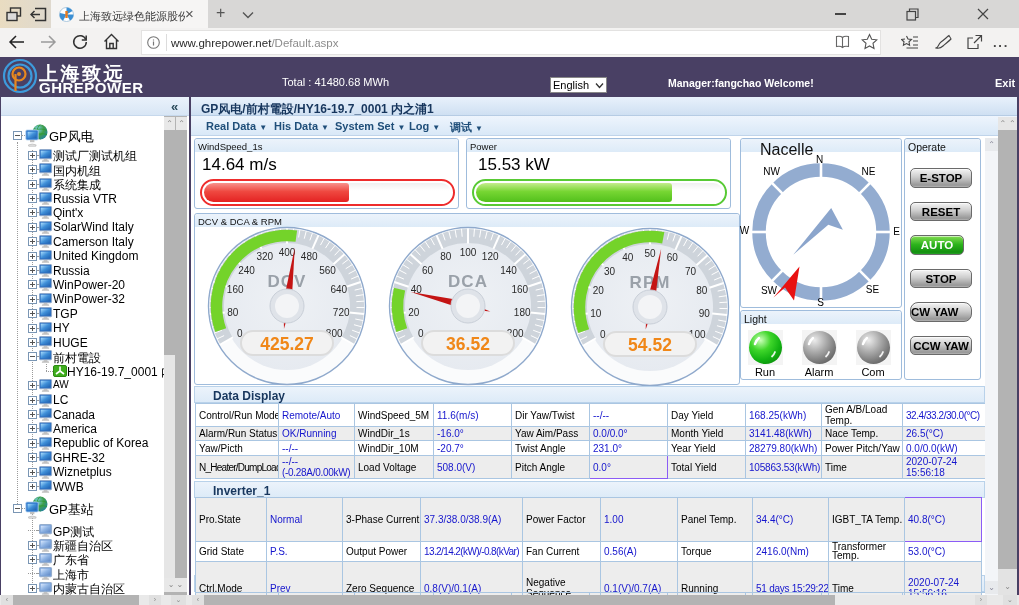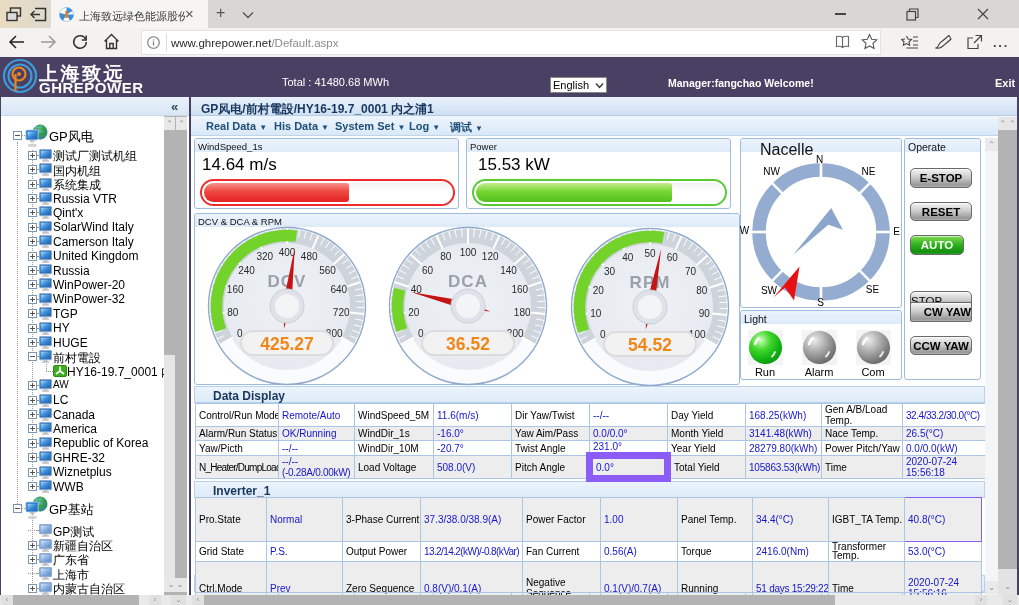--- a/index.html
+++ b/index.html
@@ -830,22 +830,22 @@
     </svg>
 <div class="abs" style="left:655.5px;top:269px;font-size:11px;color:#000;white-space:nowrap;">
       <div style="width:53px;text-align:center;">Com</div>
     </div>
 <div class="abs" style="left:713px;top:40.5px;width:77px;height:242.5px;border:1px solid #9fbcdc;border-radius:3px;background:#fff;"></div>
 <div class="abs" style="left:714px;top:41.5px;width:75px;height:13px;background:linear-gradient(180deg,#ecf3fb,#ddebf8);border-radius:3px 3px 0 0;"></div>
 <div class="abs" style="left:717px;top:43.5px;font-size:10.5px;color:#111;white-space:nowrap;">Operate</div>
 <div class="abs" style="left:719px;top:71px;width:62px;height:19.5px;border:1px solid #6a6a6a;border-radius:5px;background:linear-gradient(180deg,#f4f4f4,#cdcdcd 45%,#979797 90%,#b4b4b4);font-size:11.5px;font-weight:bold;color:#000;white-space:nowrap;text-align:center;line-height:18px;box-shadow:inset 0 1px 0 rgba(255,255,255,.6);">E-STOP</div>
 <div class="abs" style="left:719px;top:104.5px;width:62px;height:19.5px;border:1px solid #6a6a6a;border-radius:5px;background:linear-gradient(180deg,#f4f4f4,#cdcdcd 45%,#979797 90%,#b4b4b4);font-size:11.5px;font-weight:bold;color:#000;white-space:nowrap;text-align:center;line-height:18px;box-shadow:inset 0 1px 0 rgba(255,255,255,.6);">RESET</div>
 <div class="abs" style="left:719px;top:138px;width:54px;height:19.5px;border:1px solid #6a6a6a;border-radius:5px;background:linear-gradient(180deg,#84dd52,#2cb31c 48%,#13900f 90%,#27a227);font-size:11.5px;font-weight:bold;color:#fff;white-space:nowrap;text-align:center;line-height:18px;box-shadow:inset 0 1px 0 rgba(255,255,255,.6);">AUTO</div>
-<div class="abs" style="left:719px;top:171.5px;width:62px;height:19.5px;border:1px solid #6a6a6a;border-radius:5px;background:linear-gradient(180deg,#f4f4f4,#cdcdcd 45%,#979797 90%,#b4b4b4);font-size:11.5px;font-weight:normal;color:#000;white-space:nowrap;text-align:left;line-height:18px;box-shadow:inset 0 1px 0 rgba(255,255,255,.6);margin-top:22px;">STOP</div>
-<div class="abs" style="left:719px;top:205px;width:62px;height:19.5px;border:1px solid #6a6a6a;border-radius:2px;background:linear-gradient(180deg,#f4f4f4,#cdcdcd 45%,#979797 90%,#b4b4b4);font-size:11.5px;font-weight:bold;color:#000;white-space:nowrap;text-align:right;line-height:18px;box-shadow:inset 0 1px 0 rgba(255,255,255,.6);">CW YAW</div>
+<div class="abs" style="left:719px;top:171.5px;width:62px;height:19.5px;border:1px solid #6a6a6a;border-radius:5px;background:linear-gradient(180deg,#f4f4f4,#cdcdcd 45%,#979797 90%,#b4b4b4);font-size:11.5px;font-weight:bold;color:#000;white-space:nowrap;text-align:center;line-height:18px;box-shadow:inset 0 1px 0 rgba(255,255,255,.6);">STOP</div>
+<div class="abs" style="left:719px;top:205px;width:62px;height:19.5px;border:1px solid #6a6a6a;border-radius:8px;background:linear-gradient(180deg,#f4f4f4,#cdcdcd 45%,#979797 90%,#b4b4b4);font-size:11.5px;font-weight:bold;color:#000;white-space:nowrap;text-align:left;line-height:18px;box-shadow:inset 0 1px 0 rgba(255,255,255,.6);">CW YAW</div>
 <div class="abs" style="left:719px;top:238.5px;width:62px;height:19.5px;border:1px solid #6a6a6a;border-radius:5px;background:linear-gradient(180deg,#f4f4f4,#cdcdcd 45%,#979797 90%,#b4b4b4);font-size:11.5px;font-weight:bold;color:#000;white-space:nowrap;text-align:center;line-height:18px;box-shadow:inset 0 1px 0 rgba(255,255,255,.6);">CCW YAW</div>
 <div class="abs" style="left:3px;top:289px;width:791px;height:17px;background:linear-gradient(180deg,#ecf3fb,#ddebf8);border:1px solid #b9d2ea;"></div>
 <div class="abs" style="left:22px;top:291.5px;font-size:12px;color:#17365d;white-space:nowrap;font-weight:bold;">Data Display</div>
 <div class="abs" style="left:3px;top:384px;width:791px;height:17px;background:linear-gradient(180deg,#ecf3fb,#ddebf8);border:1px solid #b9d2ea;"></div>
 <div class="abs" style="left:22px;top:386.5px;font-size:12px;color:#17365d;white-space:nowrap;font-weight:bold;">Inverter_1</div>
 <div class="abs" style="left:3px;top:477.5px;width:791px;height:17px;background:linear-gradient(180deg,#ecf3fb,#ddebf8);border:1px solid #b9d2ea;"></div>
 <div class="abs" style="left:22px;top:480.0px;font-size:12px;color:#17365d;white-space:nowrap;font-weight:bold;">Debug</div>
 <div class="abs" style="left:4px;top:306px;">
       <table style="border-collapse:collapse;table-layout:fixed;width:791px;font-size:10px;line-height:11px;">
         <colgroup>
@@ -896,21 +896,21 @@
             <td style="border:1px solid #aac6e2;color:#1515cd;padding:0 3px;overflow:hidden;white-space:nowrap;">28279.80(kWh)</td>
             <td style="border:1px solid #aac6e2;color:#000;padding:0 3px;overflow:hidden;white-space:nowrap;">Power Pitch/Yaw</td>
             <td style="border:1px solid #aac6e2;color:#1515cd;padding:0 3px;overflow:hidden;white-space:nowrap;">0.0/0.0(kW)</td>
           </tr>
           <tr style="height:20px;background:#ededed;">
             <td style="border:1px solid #aac6e2;color:#000;padding:0 3px;overflow:hidden;white-space:nowrap;"><span style="letter-spacing:-0.75px">N_Heater/DumpLoad</span></td>
             <td style="border:1px solid #aac6e2;color:#1515cd;padding:0 3px;overflow:hidden;white-space:nowrap;">--/--<br><span style="letter-spacing:-0.3px">(-0.28A/0.00kW)</span></td>
             <td style="border:1px solid #aac6e2;color:#000;padding:0 3px;overflow:hidden;white-space:nowrap;">Load Voltage</td>
             <td style="border:1px solid #aac6e2;color:#1515cd;padding:0 3px;overflow:hidden;white-space:nowrap;">508.0(V)</td>
             <td style="border:1px solid #aac6e2;color:#000;padding:0 3px;overflow:hidden;white-space:nowrap;">Pitch Angle</td>
-            <td style="border:7px solid #8b5cf6;color:#1515cd;padding:0 3px;overflow:hidden;white-space:nowrap;">0.0°</td>
+            <td style="border:1px solid #8b5cf6;color:#1515cd;padding:0 3px;overflow:hidden;white-space:nowrap;">0.0°</td>
             <td style="border:1px solid #aac6e2;color:#000;padding:0 3px;overflow:hidden;white-space:nowrap;">Total Yield</td>
             <td style="border:1px solid #aac6e2;color:#1515cd;padding:0 3px;overflow:hidden;white-space:nowrap;"><span style="letter-spacing:-0.2px">105863.53(kWh)</span></td>
             <td style="border:1px solid #aac6e2;color:#000;padding:0 3px;overflow:hidden;white-space:nowrap;">Time</td>
             <td style="border:1px solid #aac6e2;color:#1515cd;padding:0 3px;overflow:hidden;white-space:nowrap;">2020-07-24<br>15:56:18</td>
           </tr>
         </tbody>
       </table>
     </div>
 <div class="abs" style="left:4px;top:400px;">
       <table style="border-collapse:collapse;table-layout:fixed;width:787px;font-size:10px;line-height:11px;">

